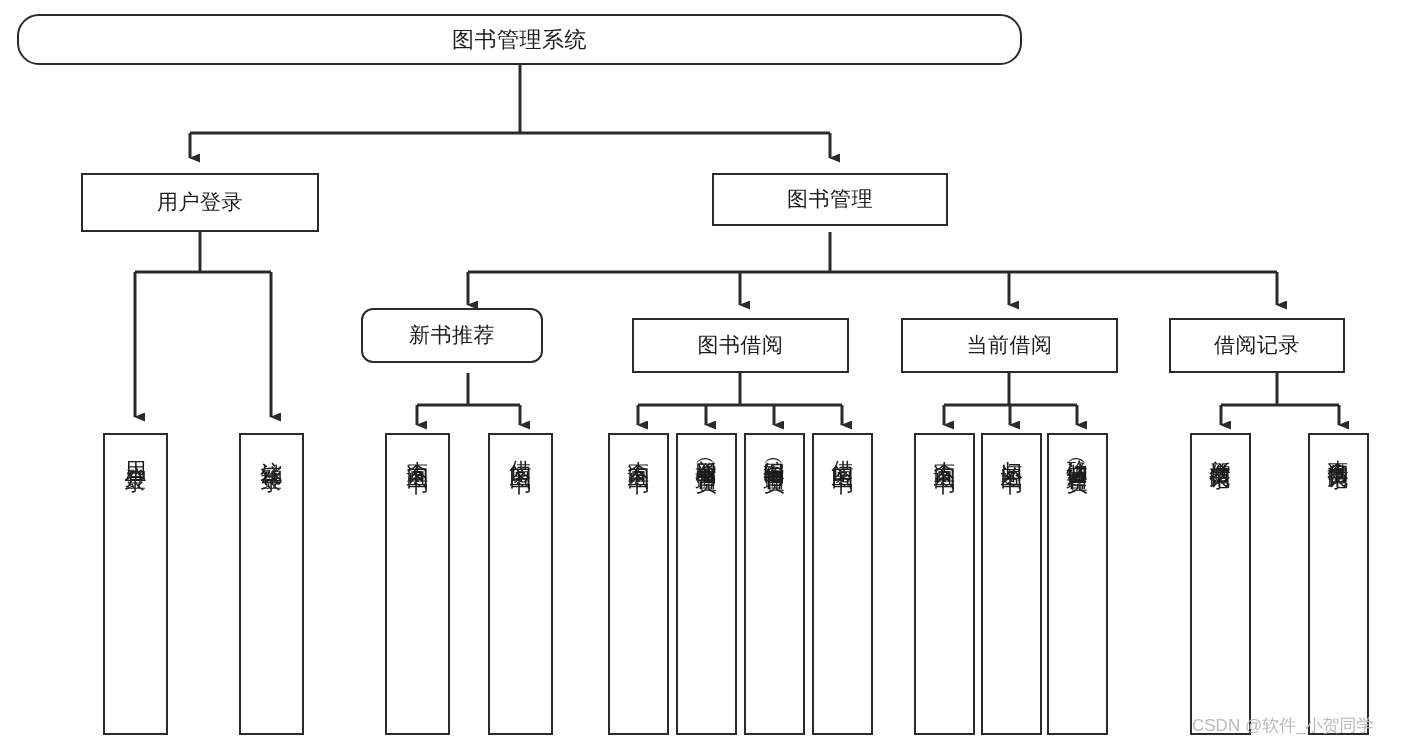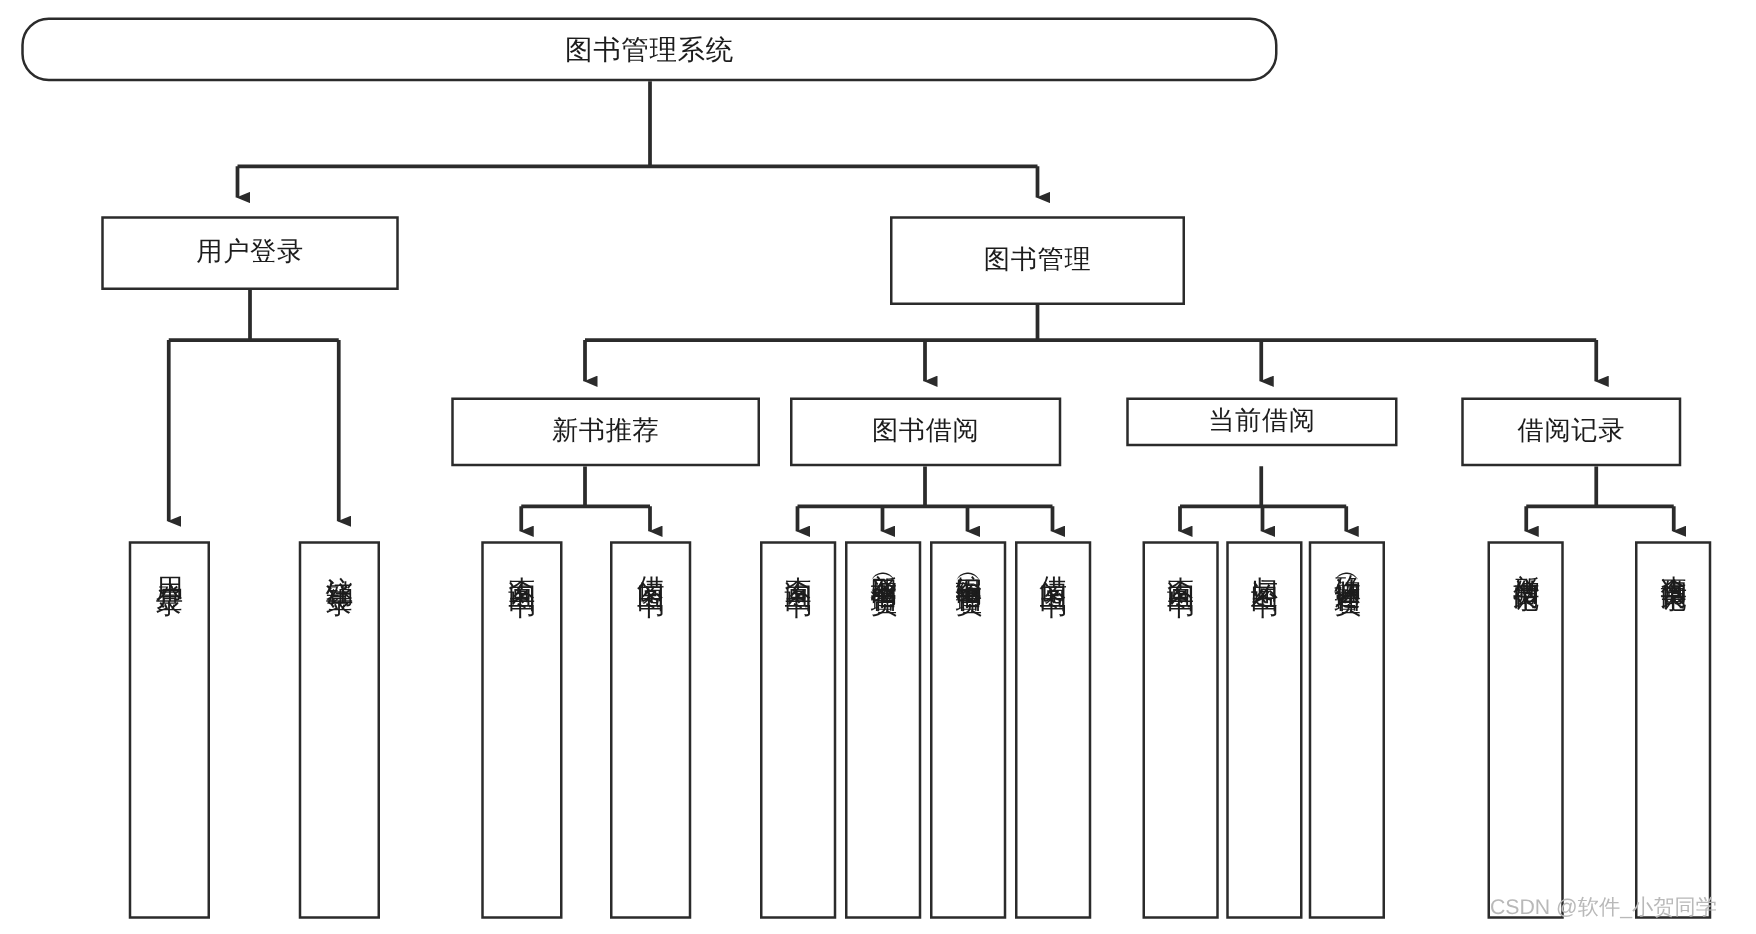--- a/index.html
+++ b/index.html
@@ -134,33 +134,33 @@
   </svg>
 
   <div class="node horiz root" style="left:17px; top:14px; width:1005px; height:51px;border-radius:22px;">
     <span class="label">图书管理系统</span>
   </div>
 
   <div class="node horiz" style="left:81px; top:173px; width:238px; height:59px;">
     <span class="label">用户登录</span>
   </div>
 
-  <div class="node horiz" style="left:712px; top:173px; width:236px; height:71px;">
+  <div class="node horiz" style="left:712px; top:173px; width:236px; height:53px;">
     <span class="label">图书管理</span>
   </div>
 
-  <div class="node horiz" style="left:361px; top:318px; width:247px; height:55px;">
+  <div class="node horiz" style="left:361px; top:308px; width:182px; height:55px;border-radius:12px;">
     <span class="label">新书推荐</span>
   </div>
 
   <div class="node horiz" style="left:632px; top:318px; width:217px; height:55px;align-items:center;">
     <span class="label">图书借阅</span>
   </div>
 
-  <div class="node horiz" style="left:901px; top:318px; width:217px; height:39px;">
+  <div class="node horiz" style="left:901px; top:318px; width:217px; height:55px;">
     <span class="label">当前借阅</span>
   </div>
 
   <div class="node horiz" style="left:1169px; top:318px; width:176px; height:55px;">
     <span class="label">借阅记录</span>
   </div>
 
   <div class="node vert" style="left:103px; top:433px; width:65px; height:302px;">
     <span class="label">用户登录</span>
   </div>

